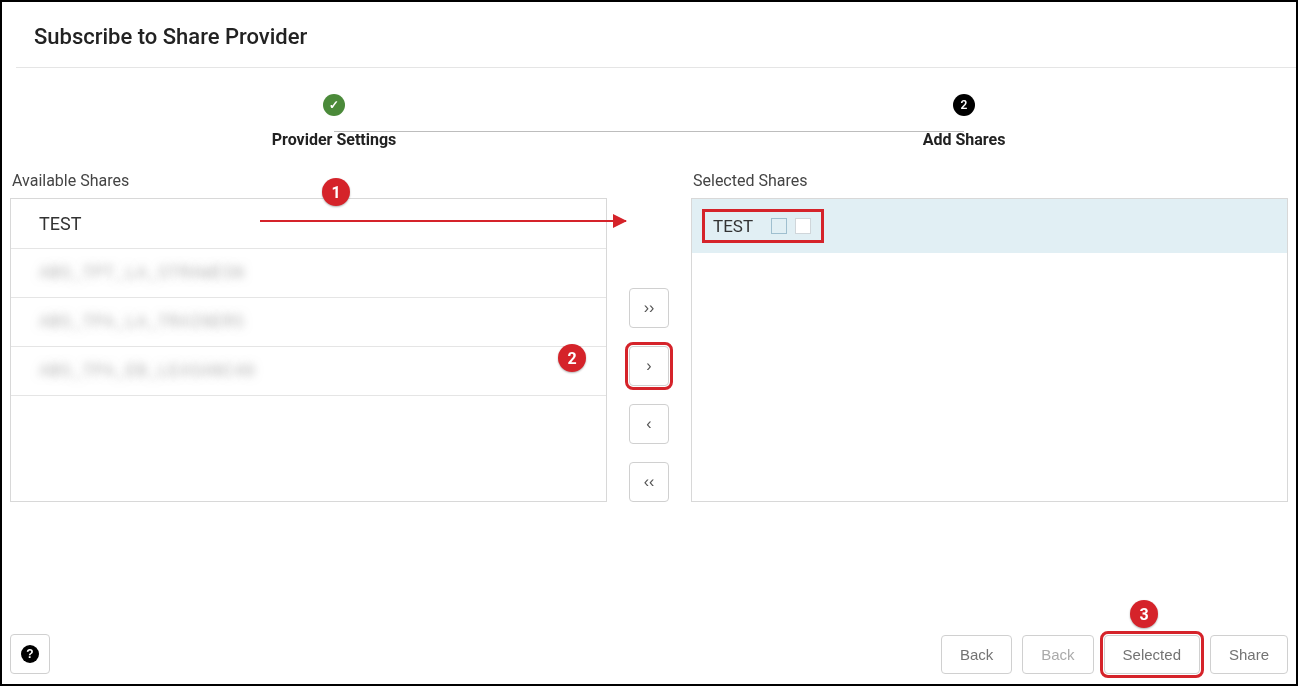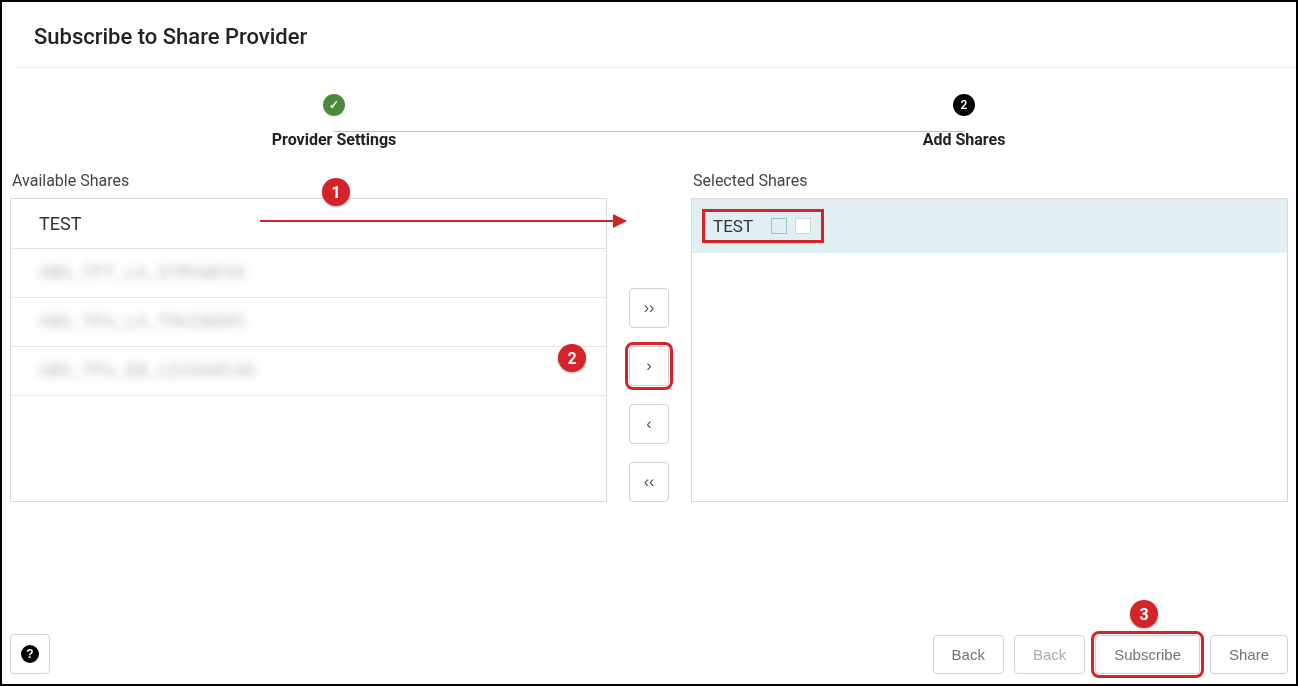--- a/index.html
+++ b/index.html
@@ -270,21 +270,21 @@
   </div>
 </div>
 
 <div class="footer">
   <button class="help-btn">
     <span class="dot">?</span>
   </button>
   <div class="footer-btns">
     <button class="btn">Back</button>
     <button class="btn disabled">Back</button>
-    <button class="btn hl">Subscribe</button>
+    <button class="btn hl">Selected</button>
     <button class="btn">Share</button>
   </div>
 </div>
 
 <div class="annot" style="left:320px; top:176px;">1</div>
 <div class="arrow" style="left:258px; top:218px; width:366px;"></div>
 <div class="annot" style="left:556px; top:342px;">2</div>
 <div class="annot" style="left:1128px; top:598px;">3</div>
 
 </body></html>

